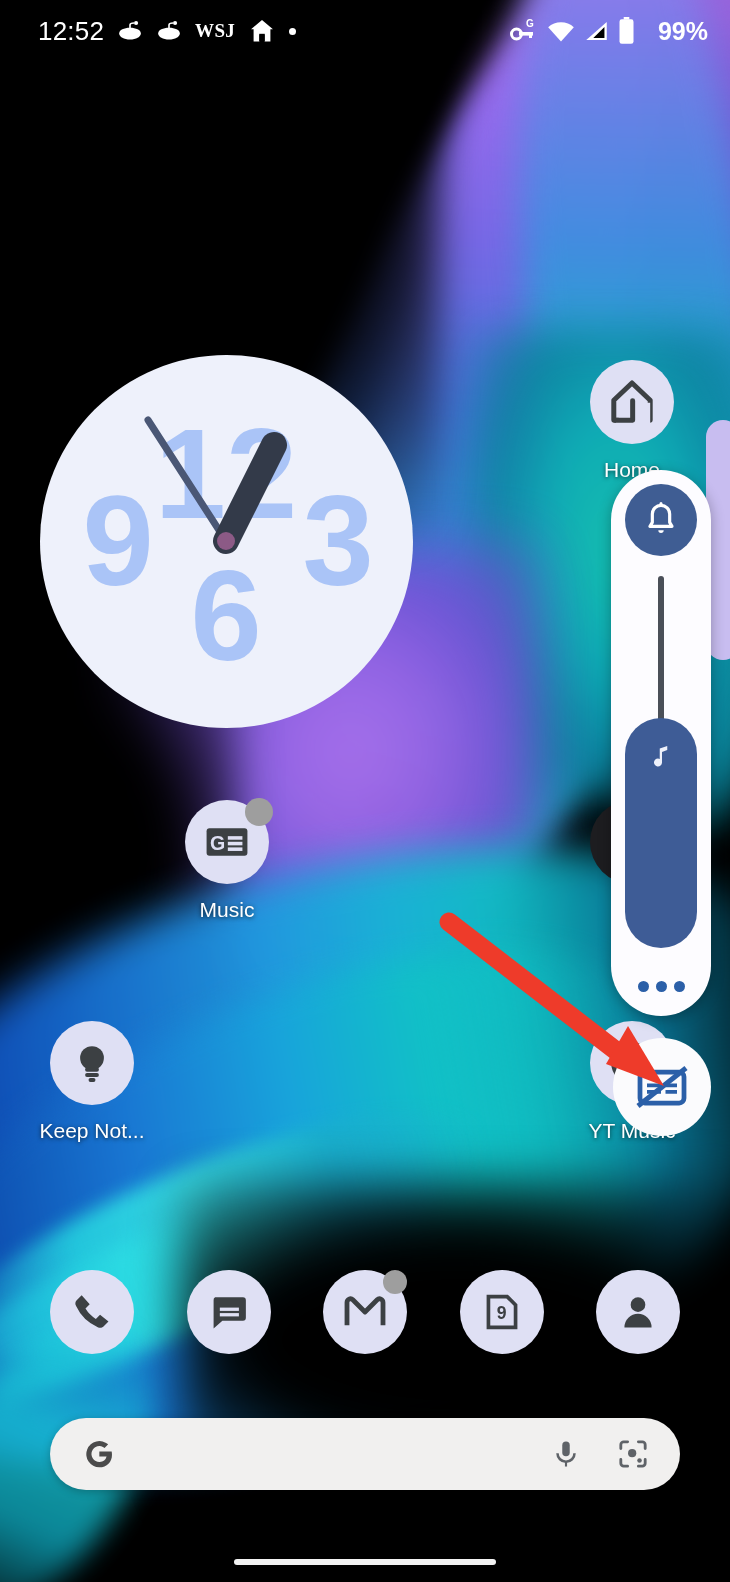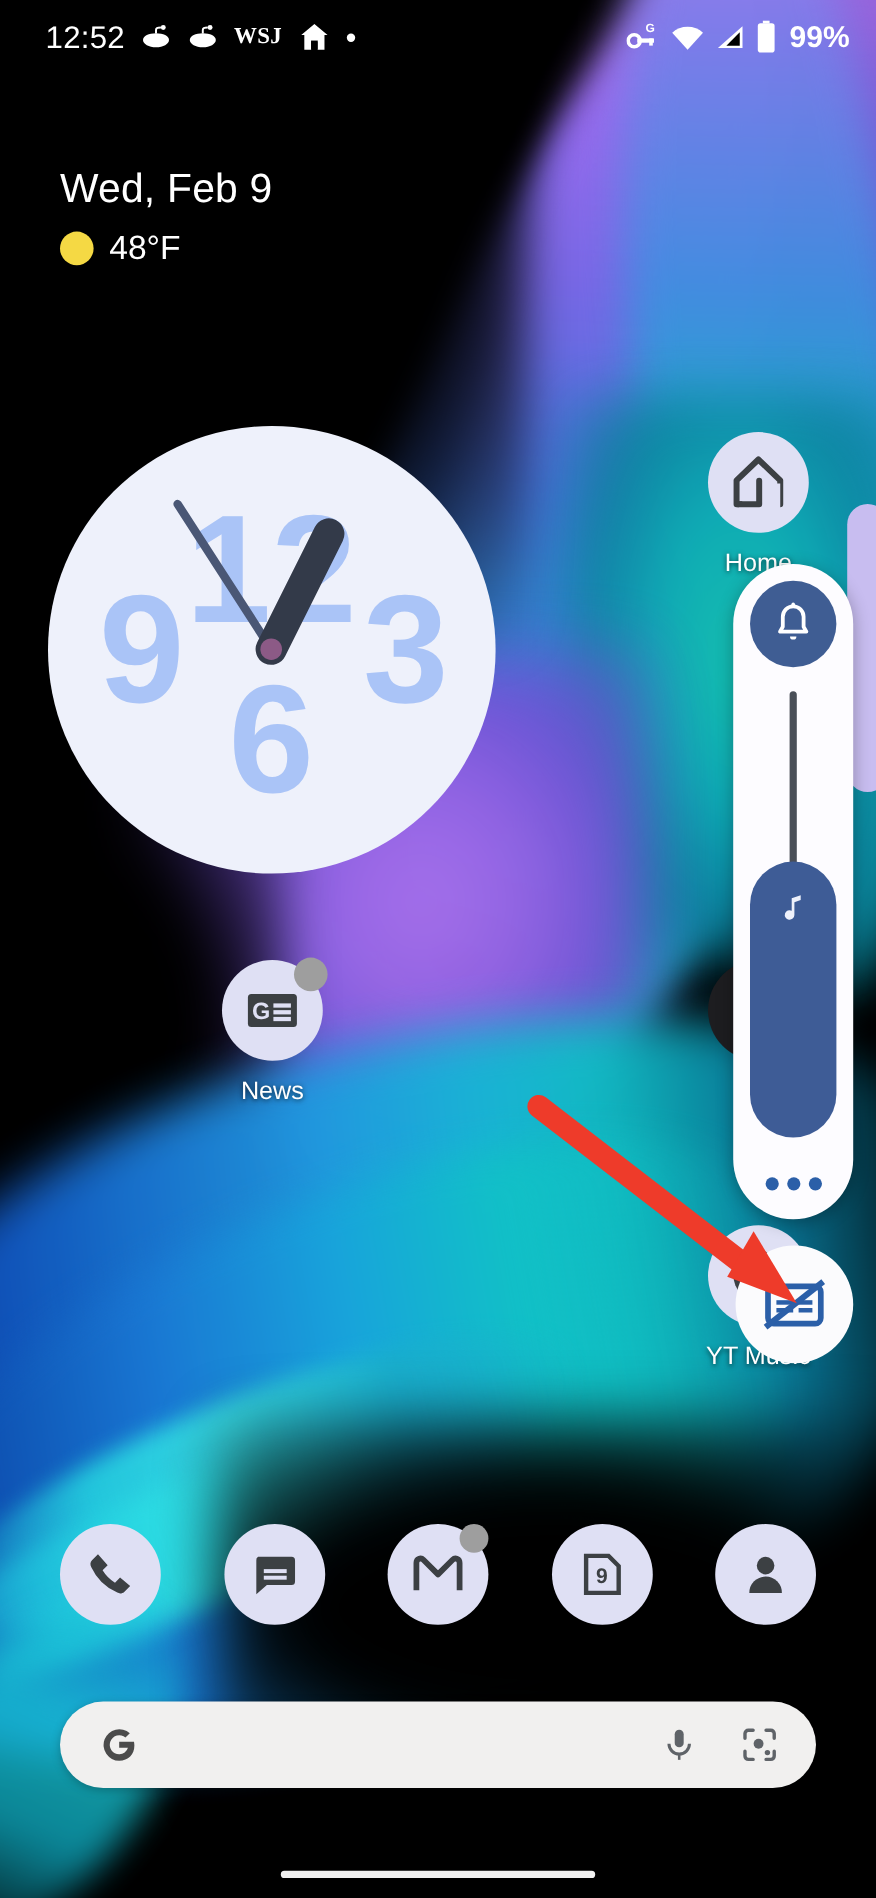--- a/index.html
+++ b/index.html
@@ -166,21 +166,21 @@
   }
   .sb-left { display: flex; align-items: center; gap: 13px; flex: 1; }
   .sb-right { display: flex; align-items: center; gap: 9px; }
   .sb-time { font-size: 26px; font-weight: 500; letter-spacing: .2px; }
   .sb-ico { display: inline-flex; align-items: center; }
   .sb-wsj {
     font-family: "Liberation Serif", serif;
     font-size: 19px; font-weight: 700; letter-spacing: .3px;
   }
   .sb-dot { width: 7px; height: 7px; border-radius: 50%; background: #fff; }
-  .sb-batt-pct { font-size: 25px; font-weight: 600; margin-left: 2px; }
+  .sb-batt-pct { font-size: 25px; font-weight: 600; margin-left: 14px; }
 
   
   .datewidget {
     position: absolute; left: 50px; top: 138px;
     z-index: 30;
   }
   .dw-date {
     color: #fff; font-size: 34px; font-weight: 400;
     letter-spacing: .2px;
     text-shadow: 0 1px 4px rgba(0,0,0,.55);
@@ -437,27 +437,20 @@
       <span class="sb-ico">
         <svg width="17" height="28" viewBox="0 0 14 24">
           <rect x="4.6" y="0" width="4.8" height="2.2" fill="#fff"></rect>
           <rect x="1" y="2" width="12" height="21" rx="2" fill="#fff"></rect>
         </svg>
       </span>
       <span class="sb-batt-pct">99%</span>
     </div>
   </div>
 
-  <div class="datewidget">
-    <div class="dw-date">Wed, Feb 9</div>
-    <div class="dw-weather">
-      <span class="dw-sun"></span>
-      <span class="dw-temp">48°F</span>
-    </div>
-  </div>
 
   <div class="clock">
     <svg width="373" height="373" viewBox="0 0 373 373">
       <text x="186" y="163" text-anchor="middle" font-size="128" font-weight="700" fill="#aac4f7" font-family="Liberation Sans, sans-serif">12</text>
       <text x="298" y="230" text-anchor="middle" font-size="128" font-weight="700" fill="#aac4f7" font-family="Liberation Sans, sans-serif">3</text>
       <text x="186" y="305" text-anchor="middle" font-size="128" font-weight="700" fill="#aac4f7" font-family="Liberation Sans, sans-serif">6</text>
       <text x="78" y="230" text-anchor="middle" font-size="128" font-weight="700" fill="#aac4f7" font-family="Liberation Sans, sans-serif">9</text>
 
       <line x1="186" y1="186" x2="108" y2="65" stroke="#4a5775" stroke-width="7" stroke-linecap="round"></line>
 
@@ -482,28 +475,39 @@
     <div class="app-icon">
       <svg width="50" height="50" viewBox="0 0 24 24">
         <rect x="2.2" y="5.4" width="19.6" height="13.2" rx="1.4" fill="#3c4043"></rect>
         <text x="7.5" y="15.6" text-anchor="middle" font-size="9.4" font-weight="700" fill="#dfe0f4" font-family="Liberation Sans, sans-serif">G</text>
         <rect x="12.4" y="9.2" width="7" height="1.7" fill="#dfe0f4"></rect>
         <rect x="12.4" y="11.9" width="7" height="1.7" fill="#dfe0f4"></rect>
         <rect x="12.4" y="14.6" width="7" height="1.7" fill="#dfe0f4"></rect>
       </svg>
       <span class="notif-dot"></span>
     </div>
-    <div class="app-label">News</div>
+    <div class="app-label">Music</div>
   </div>
 
   <div class="app app-hidden">
     <div class="app-icon"></div>
     <div class="app-label">D</div>
   </div>
 
+  <div class="app app-keep">
+    <div class="app-icon">
+      <svg width="46" height="46" viewBox="0 0 24 24">
+        <circle cx="12" cy="9.4" r="6.2" fill="#3c4043"></circle>
+        <rect x="8.4" y="14.4" width="7.2" height="2.1" rx="1" fill="#3c4043"></rect>
+        <rect x="8.4" y="17.2" width="7.2" height="2.1" rx="1" fill="#3c4043"></rect>
+        <rect x="10.2" y="19.8" width="3.6" height="2.1" rx="1" fill="#3c4043"></rect>
+      </svg>
+    </div>
+    <div class="app-label">Keep Not...</div>
+  </div>
 
 
   <div class="app app-ytmusic">
     <div class="app-icon">
       <svg width="50" height="50" viewBox="0 0 24 24">
         <circle cx="12" cy="12" r="10" fill="#3c4043"></circle>
         <path fill="#dfe0f4" d="M9.6 7.6 16.6 12l-7 4.4z"></path>
       </svg>
     </div>
     <div class="app-label">YT Music</div>

